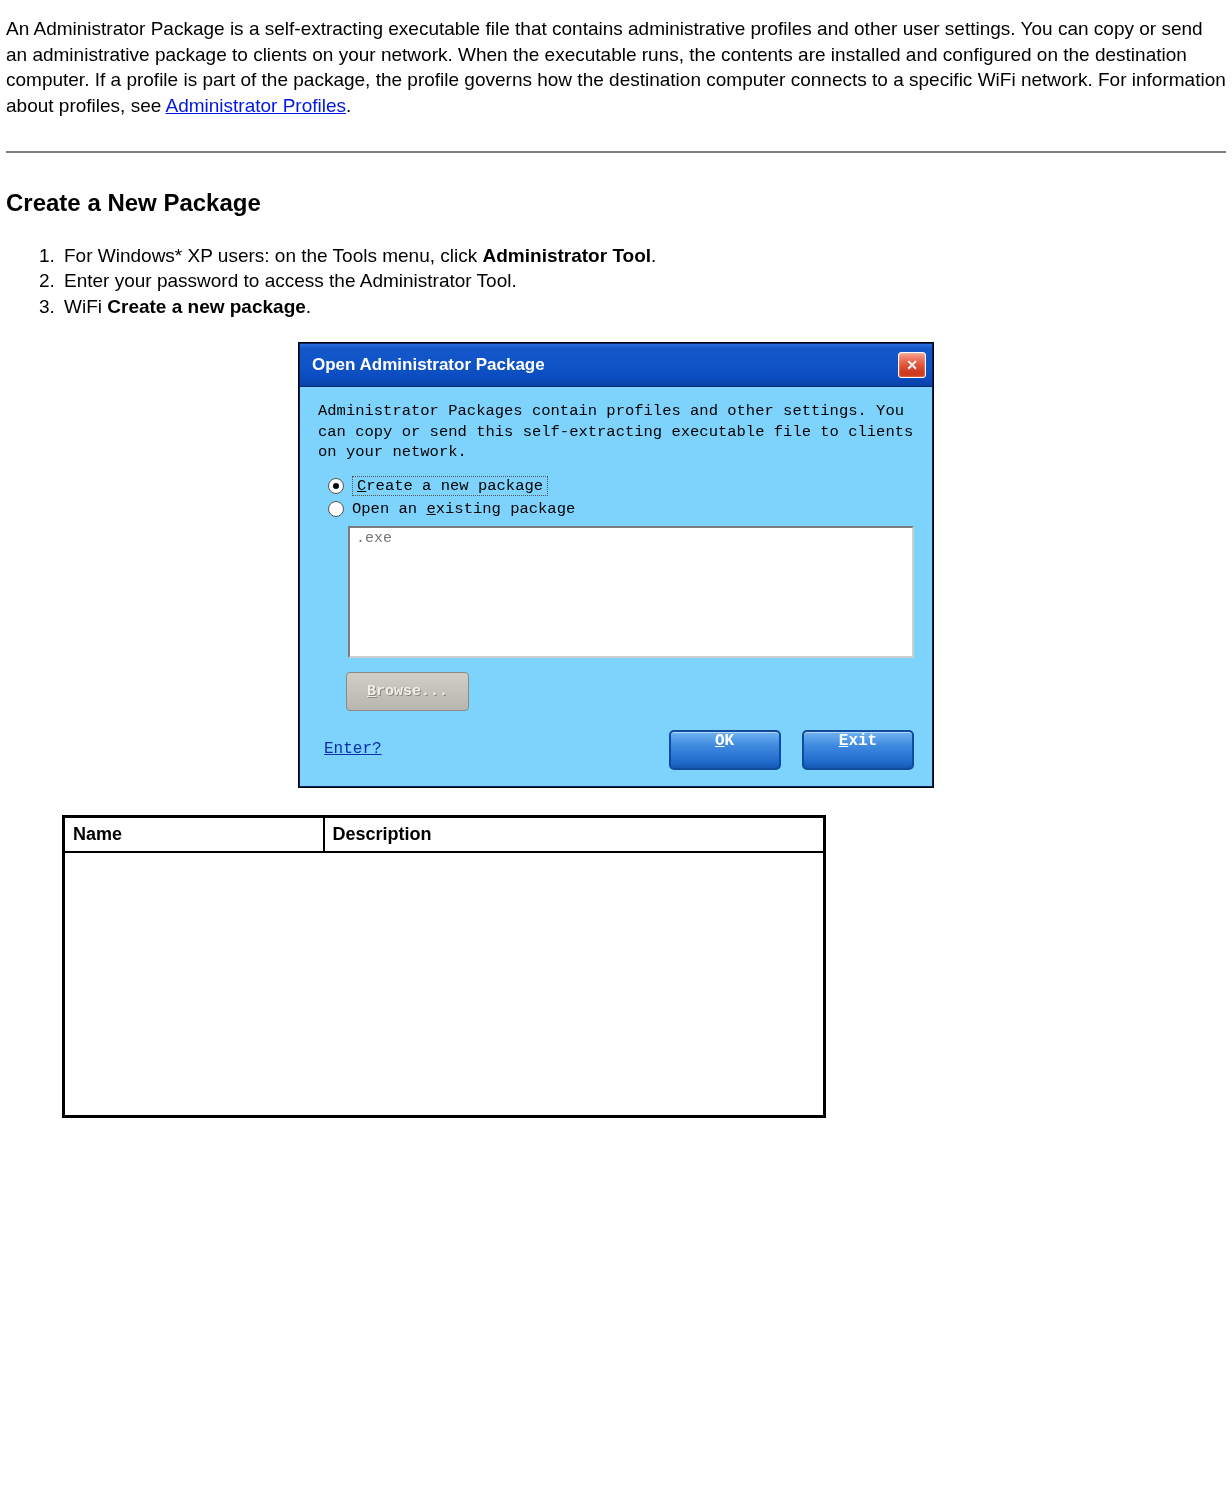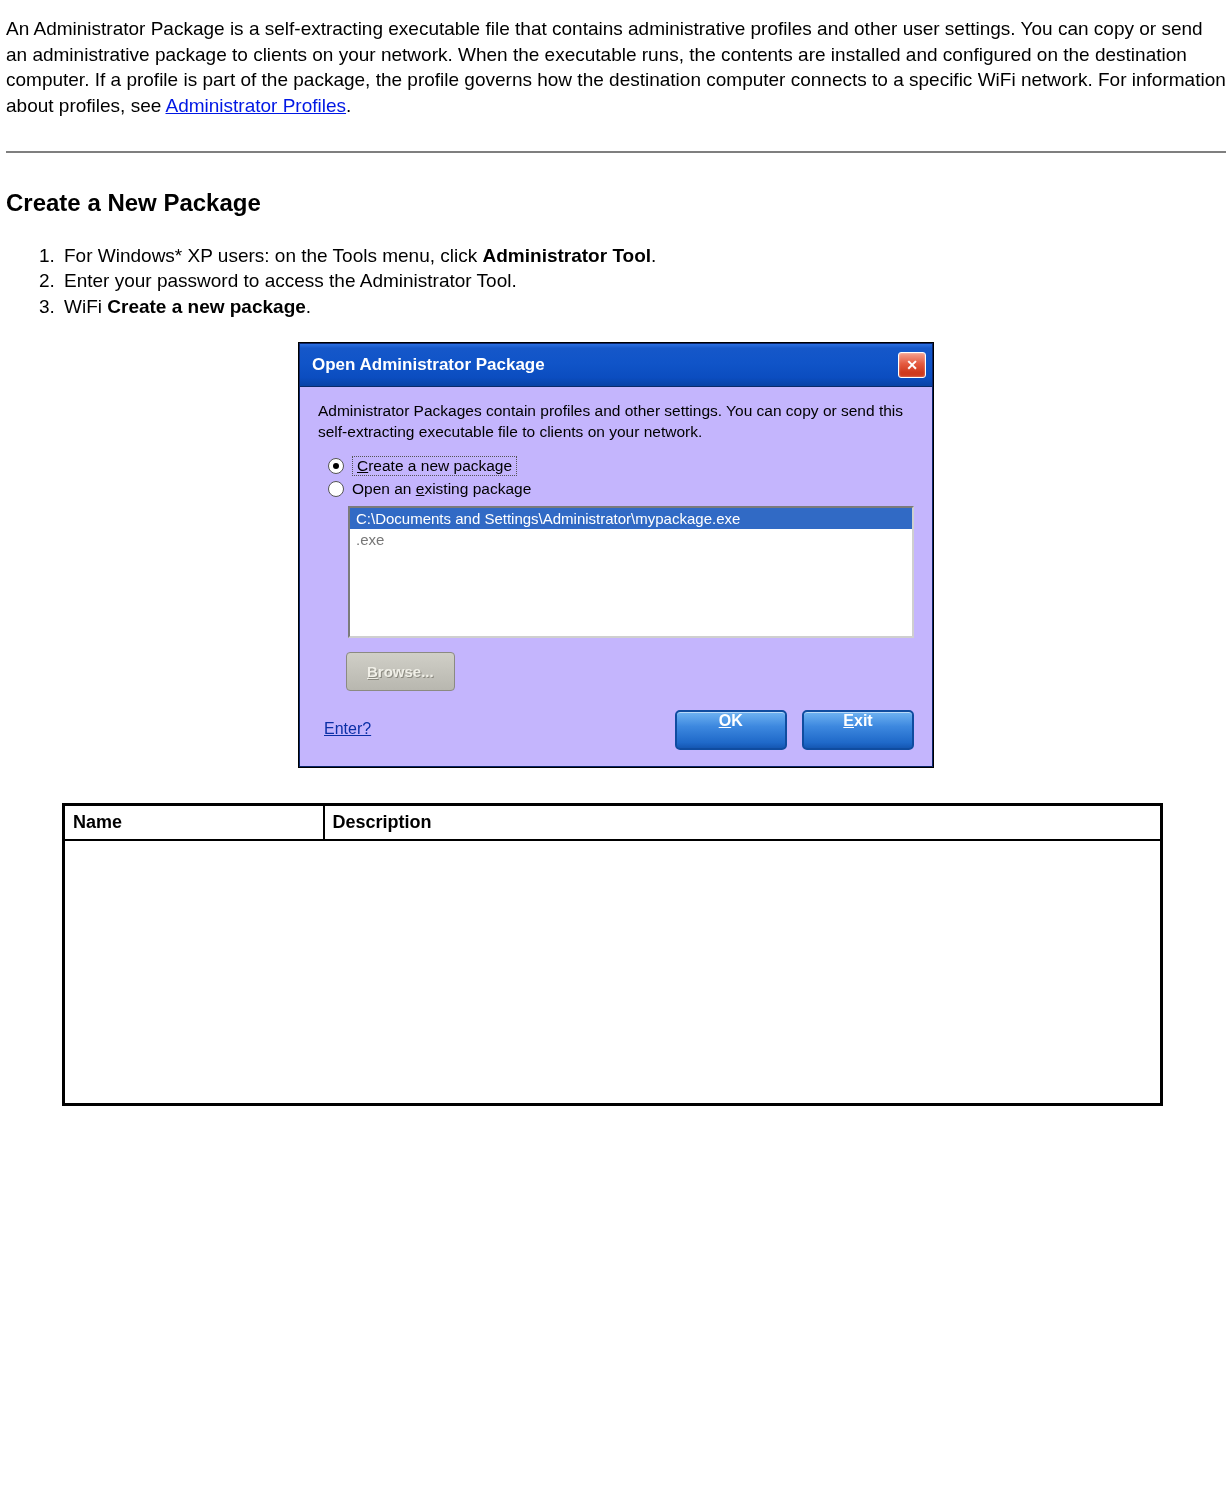--- a/index.html
+++ b/index.html
@@ -38,21 +38,21 @@
     line-height: 1.35;
   }
   ol.steps li {
     padding-left: 4px;
   }
   .bold { font-weight: bold; }
 
   
   .dialog {
     width: 632px;
-    margin: 10px auto 36px auto;
+    margin: 10px auto 28px auto;
     border: 1px solid #0a246a;
     box-shadow: 0 0 0 1px #000;
     font-family: Tahoma, Verdana, sans-serif;
   }
   .titlebar {
     background: linear-gradient(to bottom, #2a6fe0 0%, #1557c9 10%, #1054c8 45%, #0b4dc0 80%, #0842a6 100%);
     color: #ffffff;
     font-weight: bold;
     font-size: 17px;
     padding: 8px 6px 8px 12px;
@@ -71,22 +71,23 @@
     align-items: center;
     justify-content: center;
     color: #ffffff;
     font-weight: bold;
     font-family: Arial, sans-serif;
     font-size: 14px;
     box-shadow: inset 0 0 2px rgba(255,255,255,0.6);
     cursor: default;
   }
   .dialog-body {
-    background: #c4b5fd;
+    background: #7dd3fc;
     padding: 14px 18px 16px 18px;
+    font-family: Liberation Mono, monospace;
   }
   .dlg-desc {
     font-size: 15.5px;
     color: #000;
     line-height: 1.3;
     margin-bottom: 14px;
   }
   .radios {
     padding-left: 10px;
     margin-bottom: 8px;
@@ -182,21 +183,21 @@
     box-shadow: inset 0 1px 0 rgba(255,255,255,0.5);
     cursor: default;
   }
   .xp-btn .ul-letter { color:#fff; text-decoration: underline; }
 
   
   .outerwrap {
     padding: 0 0 0 56px;
   }
   table.defs {
-    width: 1101px;
+    width: 764px;
     border-collapse: collapse;
     border: 3px solid #000000;
     table-layout: fixed;
   }
   table.defs th {
     text-align: left;
     font-weight: bold;
     font-size: 18px;
     padding: 6px 8px;
     border: 2px solid #000000;
@@ -250,21 +251,20 @@
         </div>
         <div class="radio-row">
           <span class="radio"></span>
           <span>
             <span>Open an </span><span class="ul-letter">e</span><span>xisting package</span>
           </span>
         </div>
       </div>
 
       <div class="listbox">
-        <div class="list-item selected">C:\Documents and Settings\Administrator\mypackage.exe</div>
         <div class="list-item">.exe</div>
       </div>
 
       <div class="browse-row">
         <span class="btn-disabled">
           <span class="ul-letter">B</span><span>rowse...</span>
         </span>
       </div>
 
       <div class="dlg-footer">

